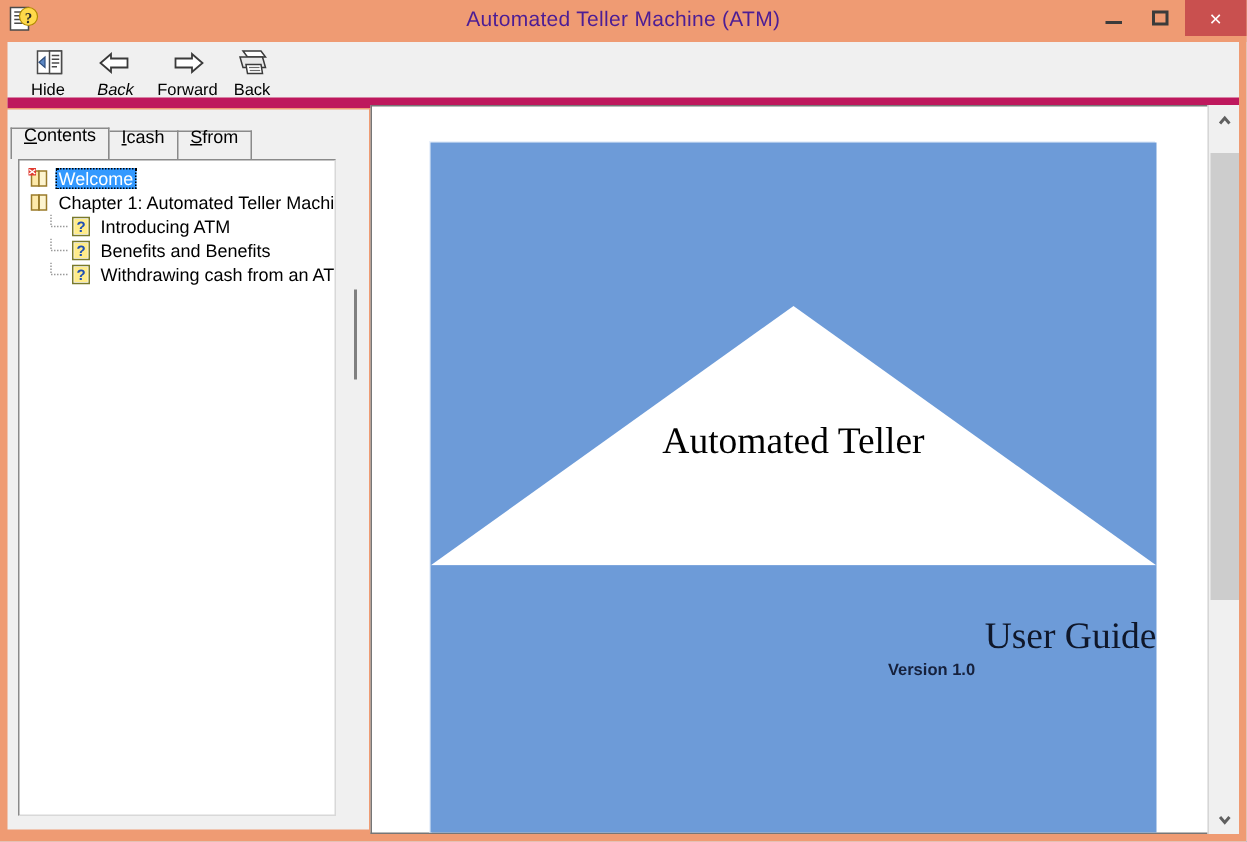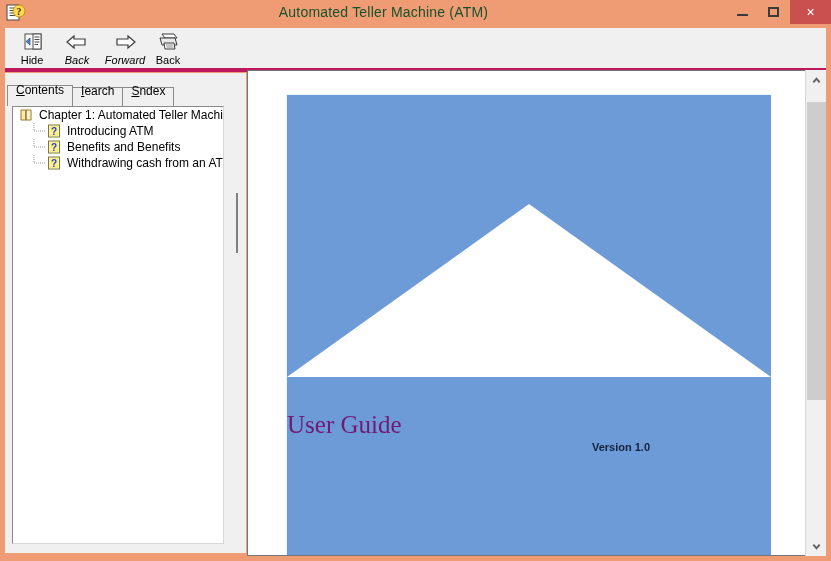--- a/index.html
+++ b/index.html
@@ -32,24 +32,24 @@
     background: #ef9b73;
   }
   #app-icon {
     position: absolute;
     left: 5px; top: 3px;
     width: 22px; height: 20px;
   }
   #title-text {
     position: absolute;
     left: 0; top: 4px;
-    width: 767px;
+    width: 831px;
     text-align: center;
     font-size: 14px;
-    color: #14532d;
+    color: #4c1d95;
     font-family: "Liberation Sans", sans-serif;
     letter-spacing: 0.2px;
     pointer-events: none;
   }
   .winbtn {
     position: absolute;
     top: 0;
     height: 24px;
     display: flex;
     align-items: center;
@@ -69,21 +69,21 @@
     border: 2px solid #3b3b3b;
     box-sizing: border-box;
   }
 
   
   #toolbar {
     position: absolute;
     left: 5px; top: 28px;
     width: 821px; height: 44px;
     background: #f0f0f0;
-    border-bottom: 4px solid #be185d;
+    border-bottom: 7px solid #be185d;
     box-sizing: border-box;
   }
   .tbbtn {
     position: absolute;
     top: 2px;
     height: 40px;
     display: flex;
     flex-direction: column;
     align-items: center;
     justify-content: flex-start;
@@ -97,21 +97,21 @@
     margin-top: 1px;
   }
   .tbbtn .tblabel {
     font-size: 11px;
     color: #000000;
     margin-top: 1px;
     font-family: "Liberation Sans", sans-serif;
   }
   #tb-hide    { left: 5px;  width: 44px; }
   #tb-back    { left: 50px; width: 44px; font-style: italic; }
-  #tb-forward { left: 94px; width: 52px; font-style: italic; }
+  #tb-forward { left: 94px; width: 52px; }
   #tb-print   { left: 146px; width: 34px; }
 
   
   #leftpane {
     position: absolute;
     left: 5px; top: 73px;
     width: 227px; height: 480px;
     background: #f0f0f0;
   }
   #tabstrip {
@@ -234,24 +234,24 @@
     text-align: center;
     font-family: "Liberation Serif", serif;
     font-size: 25px;
     line-height: 30px;
     color: #000000;
   }
   #cover-subtitle {
     position: absolute;
     left: 0; top: 316px;
     width: 484px;
-    text-align: left;
+    text-align: right;
     font-family: "Liberation Serif", serif;
     font-size: 25px;
-    color: #701a75;
+    color: #0f172a;
   }
   #cover-version {
     position: absolute;
     left: 0; top: 346px;
     width: 572px;
     text-align: center;
     font-family: "Liberation Sans", sans-serif;
     font-size: 11px;
     font-weight: bold;
     color: #16213c;
@@ -364,29 +364,40 @@
     </div>
   </div>
 
   <div id="leftpane">
 
     <div id="tabstrip">
       <div class="tab active">
         <span><u>C</u><span>ontents</span></span>
       </div>
       <div class="tab">
-        <span><u>I</u><span>earch</span></span>
+        <span><u>I</u><span>cash</span></span>
       </div>
       <div class="tab">
-        <span><u>S</u><span>ndex</span></span>
+        <span><u>S</u><span>from</span></span>
       </div>
     </div>
 
     <div id="treebox">
 
+      <div class="tnode selected" style="margin-top:4px; padding-left:5px;">
+        <span class="ticon">
+          <svg width="16" height="16" viewBox="0 0 16 16">
+            <path d="M3 3 L8 3 L8 13 L3 13 Z" fill="#fde9a9" stroke="#9a7b2a" stroke-width="1"></path>
+            <path d="M8 3 L13 3 L13 13 L8 13 Z" fill="#fdf4cf" stroke="#9a7b2a" stroke-width="1"></path>
+            <path d="M1 1 L6 1 L6 6 L1 6 Z" fill="#e03a2f"></path>
+            <path d="M1.5 2 L5.5 5 M5.5 2 L1.5 5" stroke="#ffffff" stroke-width="1"></path>
+          </svg>
+        </span>
+        <span class="tlabel">Welcome</span>
+      </div>
 
       <div class="tnode" style="padding-left:5px;">
         <span class="ticon">
           <svg width="16" height="16" viewBox="0 0 16 16">
             <path d="M3 3 L8 3 L8 13 L3 13 Z" fill="#fde9a9" stroke="#9a7b2a" stroke-width="1"></path>
             <path d="M8 3 L13 3 L13 13 L8 13 Z" fill="#fdf4cf" stroke="#9a7b2a" stroke-width="1"></path>
             <line x1="8" y1="3" x2="8" y2="13" stroke="#9a7b2a" stroke-width="1"></line>
           </svg>
         </span>
         <span class="tlabel">Chapter 1: Automated Teller Machine</span>
@@ -448,20 +459,21 @@
   </div>
 
   <div id="splitter">
     <div id="splitter-grip"></div>
   </div>
 
   <div id="contentpane">
     <div id="cover">
       <div id="cover-triangle"></div>
       <div id="cover-title">
+        <div>Automated Teller</div>
       </div>
       <div id="cover-subtitle">User Guide</div>
       <div id="cover-version">Version 1.0</div>
     </div>
   </div>
 
   <div id="vscroll">
     <div class="sbtn" id="vs-up">
       <svg class="chev" viewBox="0 0 10 10">
         <path d="M1.5 7 L5 3 L8.5 7" fill="none" stroke="#606060" stroke-width="2.2" stroke-linecap="butt"></path>

